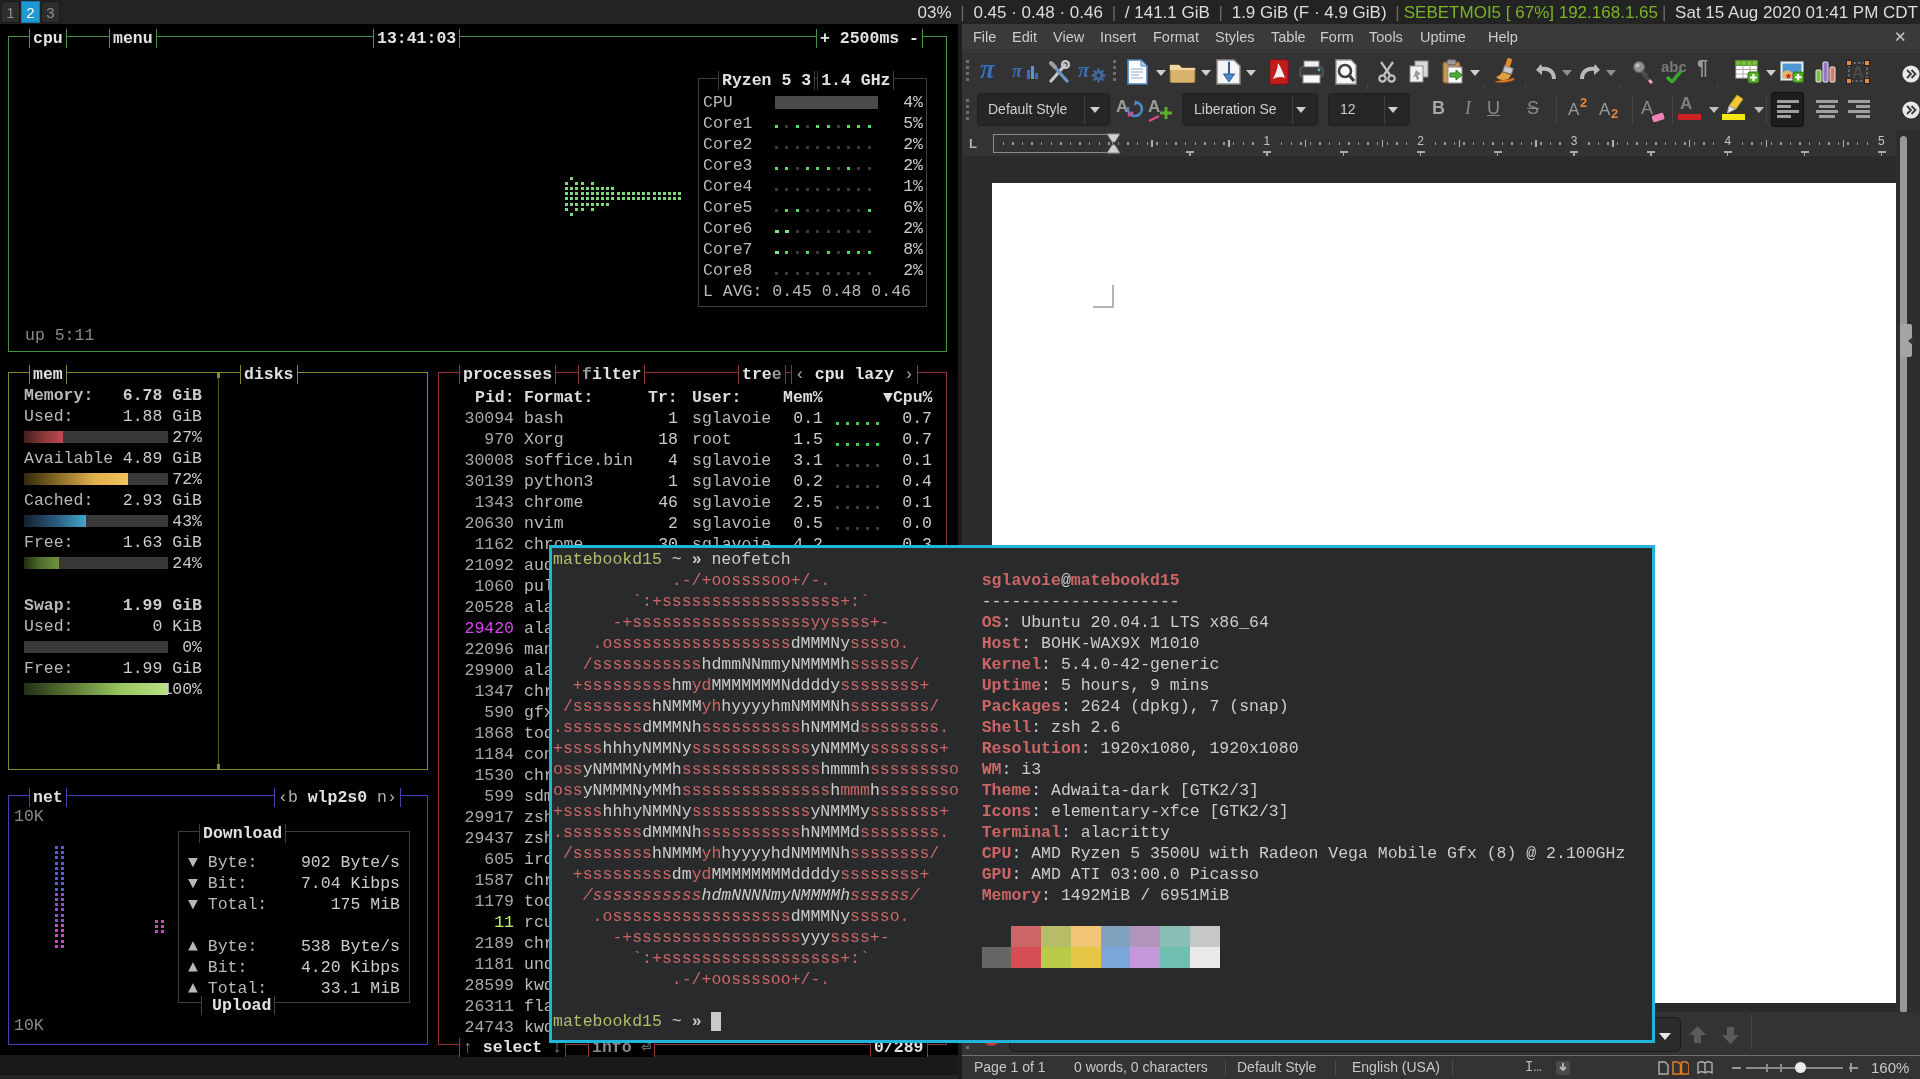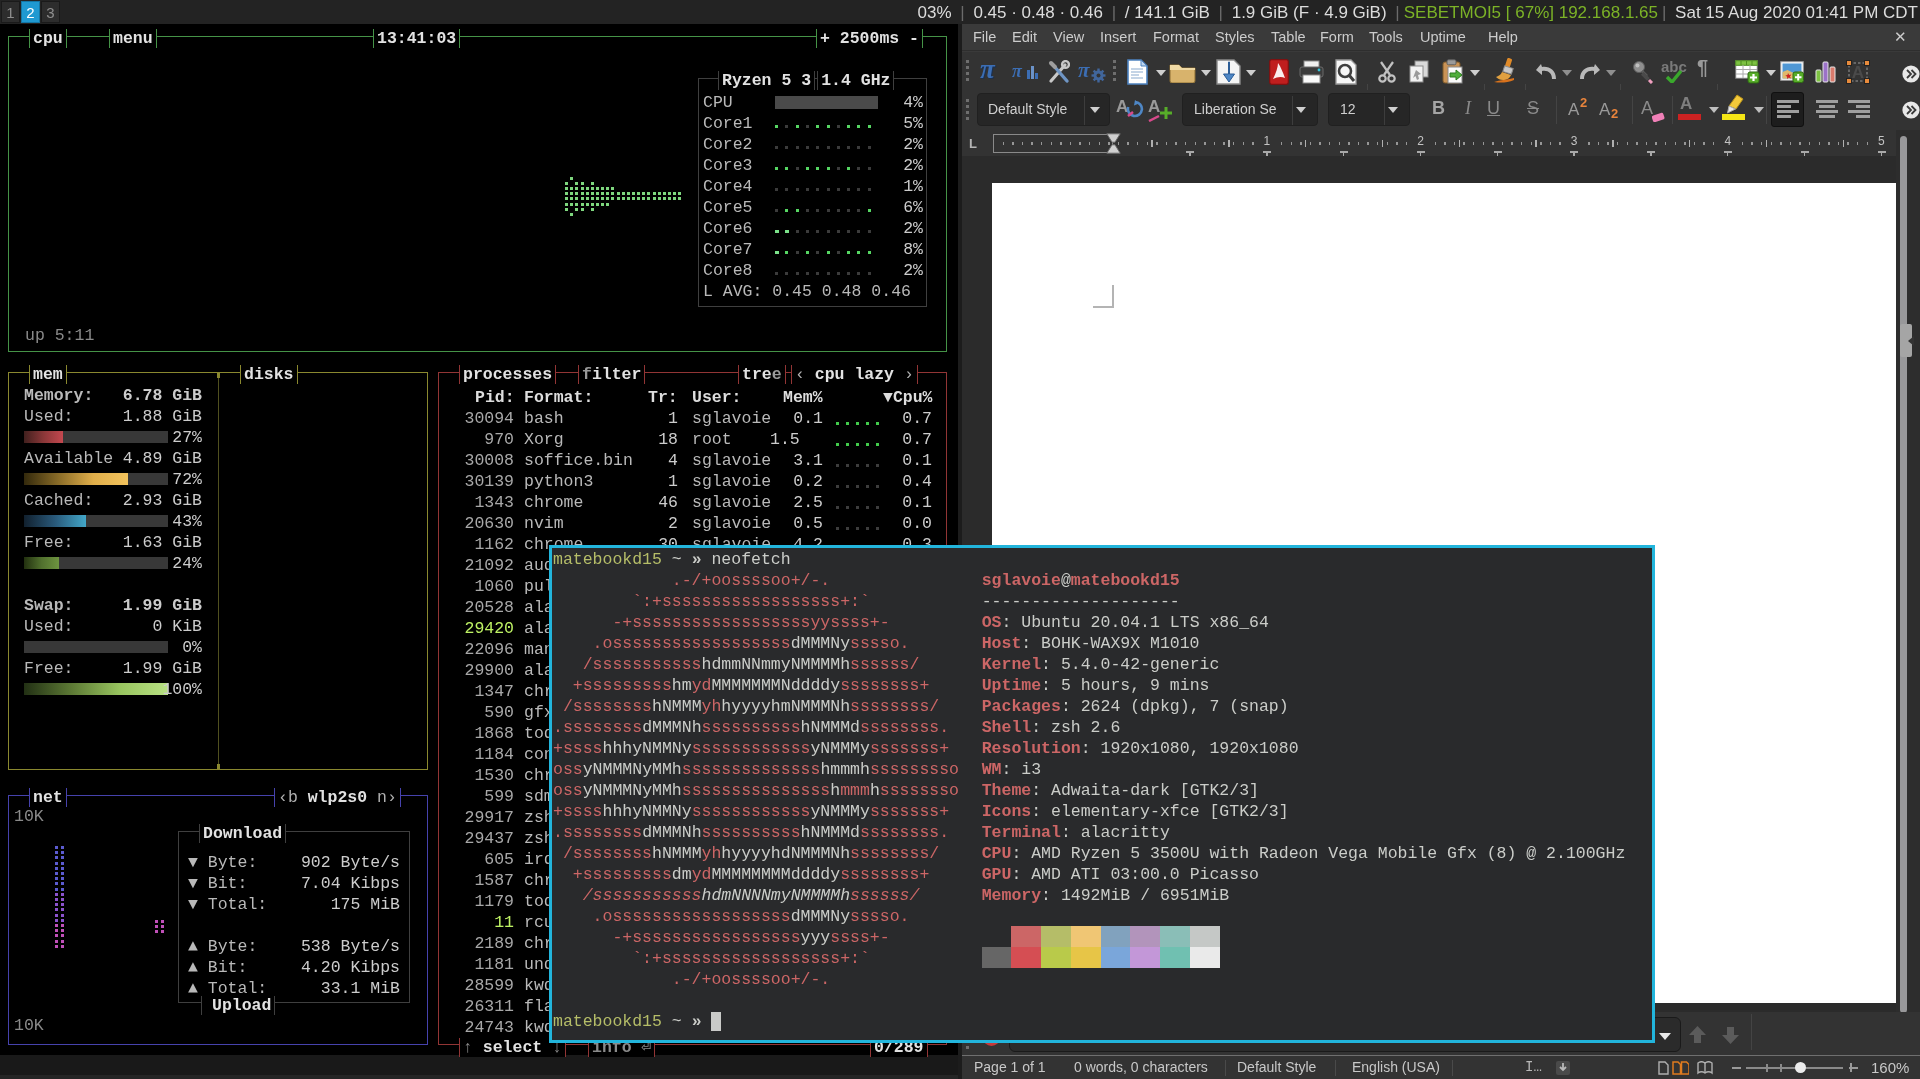--- a/index.html
+++ b/index.html
@@ -374,21 +374,21 @@
 <div class="abs" style="left:879px; top:384px; width:53px; text-align:right;"><span class="ln gry" style="position:static;">0.7</span></div>
 <div class="abs" style="left:836px; top:398px; width:3px; height:3px; background:#42cb4c;"></div>
 <div class="abs" style="left:846px; top:398px; width:3px; height:3px; background:#42cb4c;"></div>
 <div class="abs" style="left:856px; top:398px; width:3px; height:3px; background:#42cb4c;"></div>
 <div class="abs" style="left:866px; top:398px; width:3px; height:3px; background:#42cb4c;"></div>
 <div class="abs" style="left:876px; top:398px; width:3px; height:3px; background:#42cb4c;"></div>
 <div class="abs" style="left:448px; top:405px; width:66px; text-align:right;"><span class="ln" style="position:static; color:#a8a8a8;">970</span></div>
 <div class="ln" style="left:524px; top:405px;"><span class="gry">Xorg</span></div>
 <div class="abs" style="left:630px; top:405px; width:48px; text-align:right;"><span class="ln gry" style="position:static;">18</span></div>
 <div class="ln" style="left:692px; top:405px;"><span class="gry">root</span></div>
-<div class="abs" style="left:770px; top:405px; width:53px; text-align:left;font-family:Liberation Mono, monospace;"><span class="ln gry" style="position:static;">1.5</span></div>
+<div class="abs" style="left:770px; top:405px; width:53px; text-align:right;font-family:Liberation Mono, monospace;"><span class="ln gry" style="position:static;">1.5</span></div>
 <div class="abs" style="left:879px; top:405px; width:53px; text-align:right;"><span class="ln gry" style="position:static;">0.7</span></div>
 <div class="abs" style="left:836px; top:419px; width:3px; height:3px; background:#42cb4c;"></div>
 <div class="abs" style="left:846px; top:419px; width:3px; height:3px; background:#42cb4c;"></div>
 <div class="abs" style="left:856px; top:419px; width:3px; height:3px; background:#42cb4c;"></div>
 <div class="abs" style="left:866px; top:419px; width:3px; height:3px; background:#42cb4c;"></div>
 <div class="abs" style="left:876px; top:419px; width:3px; height:3px; background:#42cb4c;"></div>
 <div class="abs" style="left:448px; top:426px; width:66px; text-align:right;"><span class="ln" style="position:static; color:#a8a8a8;">30008</span></div>
 <div class="ln" style="left:524px; top:426px;"><span class="gry">soffice.bin</span></div>
 <div class="abs" style="left:630px; top:426px; width:48px; text-align:right;"><span class="ln gry" style="position:static;">4</span></div>
 <div class="ln" style="left:692px; top:426px;"><span class="gry">sglavoie</span></div>
@@ -442,21 +442,21 @@
 <div class="abs" style="left:846px; top:524px; width:3px; height:3px; background:#3d3d3d;"></div>
 <div class="abs" style="left:856px; top:524px; width:3px; height:3px; background:#3d3d3d;"></div>
 <div class="abs" style="left:866px; top:524px; width:3px; height:3px; background:#3d3d3d;"></div>
 <div class="abs" style="left:876px; top:524px; width:3px; height:3px; background:#3d3d3d;"></div>
 <div class="abs" style="left:448px; top:531px; width:66px; text-align:right;"><span class="ln" style="position:static; color:#a8a8a8;">21092</span></div>
 <div class="ln" style="left:524px; top:531px;"><span class="gry">audacious</span></div>
 <div class="abs" style="left:448px; top:552px; width:66px; text-align:right;"><span class="ln" style="position:static; color:#a8a8a8;">1060</span></div>
 <div class="ln" style="left:524px; top:552px;"><span class="gry">pulseaudio</span></div>
 <div class="abs" style="left:448px; top:573px; width:66px; text-align:right;"><span class="ln" style="position:static; color:#a8a8a8;">20528</span></div>
 <div class="ln" style="left:524px; top:573px;"><span class="gry">alacritty</span></div>
-<div class="abs" style="left:448px; top:594px; width:66px; text-align:right;"><span class="ln" style="position:static; color:#bef264;">29420</span></div>
+<div class="abs" style="left:448px; top:594px; width:66px; text-align:right;"><span class="ln" style="position:static; color:#d946ef;">29420</span></div>
 <div class="ln" style="left:524px; top:594px;"><span class="gry">alacritty</span></div>
 <div class="abs" style="left:448px; top:615px; width:66px; text-align:right;"><span class="ln" style="position:static; color:#a8a8a8;">22096</span></div>
 <div class="ln" style="left:524px; top:615px;"><span class="gry">man</span></div>
 <div class="abs" style="left:448px; top:636px; width:66px; text-align:right;"><span class="ln" style="position:static; color:#a8a8a8;">29900</span></div>
 <div class="ln" style="left:524px; top:636px;"><span class="gry">alacritty</span></div>
 <div class="abs" style="left:448px; top:657px; width:66px; text-align:right;"><span class="ln" style="position:static; color:#a8a8a8;">1347</span></div>
 <div class="ln" style="left:524px; top:657px;"><span class="gry">chrome</span></div>
 <div class="abs" style="left:448px; top:678px; width:66px; text-align:right;"><span class="ln" style="position:static; color:#a8a8a8;">590</span></div>
 <div class="ln" style="left:524px; top:678px;"><span class="gry">gfx</span></div>
 <div class="abs" style="left:448px; top:699px; width:66px; text-align:right;"><span class="ln" style="position:static; color:#a8a8a8;">1868</span></div>

